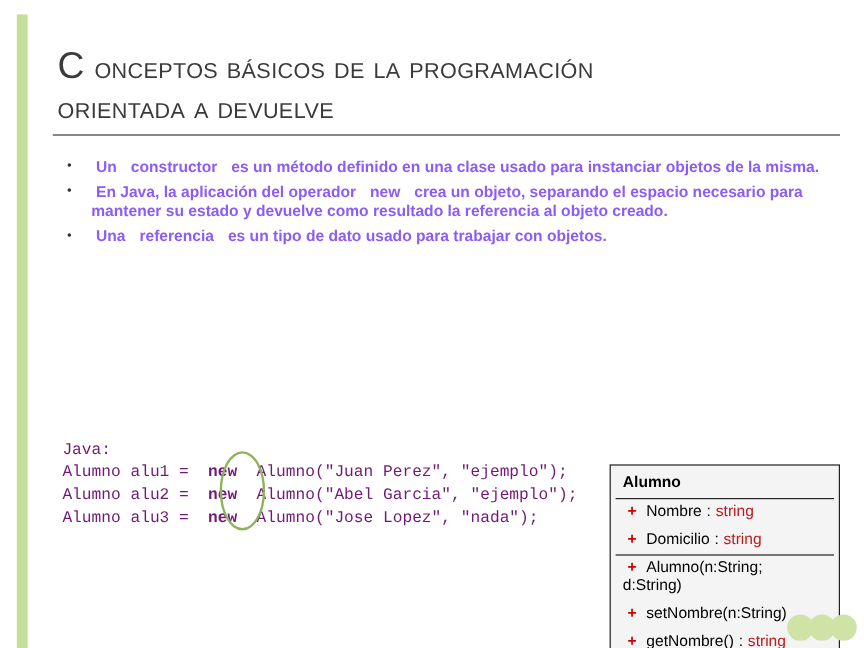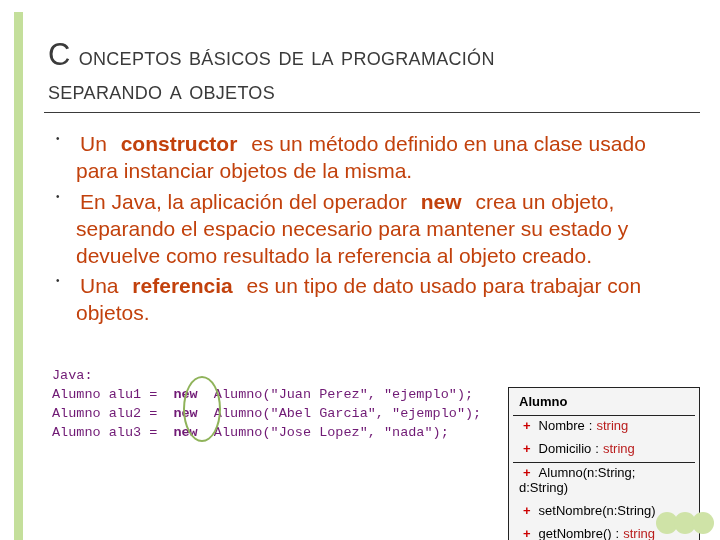--- a/index.html
+++ b/index.html
@@ -36,23 +36,24 @@
     padding-bottom: 6px;
     margin-bottom: 18px;
     font-weight: 400;
   }
   .title .first {
     font-size: 31px;
     vertical-align: baseline;
   }
   .bullets {
     list-style: none;
-    color: #c2410c;
-    font-size: 21px;
+    color: #8b5cf6;
+    font-size: 13px;
     line-height: 1.28;
+    font-weight: bold;
   }
   .bullets li {
     position: relative;
     padding-left: 24px;
     margin-bottom: 4px;
   }
   .bullets li::before {
     content: "•";
     position: absolute;
     left: 4px;
@@ -117,21 +118,21 @@
 </style>
 </head>
 <body>
 
 <div class="left-stripe"></div>
 
 <div class="slide">
 
   <h1 class="title">
     <span class="first">C</span><span>onceptos básicos de la programación</span><br>
-    <span>separando a objetos</span>
+    <span>orientada a devuelve</span>
   </h1>
 
   <div class="content-area">
     <ul class="bullets">
       <li>
         <span>Un </span><b>constructor</b><span> es un método definido en una clase usado para instanciar objetos de la misma.</span>
       </li>
       <li>
         <span>En Java, la aplicación del operador </span><b>new</b><span> crea un objeto, separando el espacio necesario para mantener su estado y devuelve como resultado la referencia al objeto creado.</span>
       </li>

